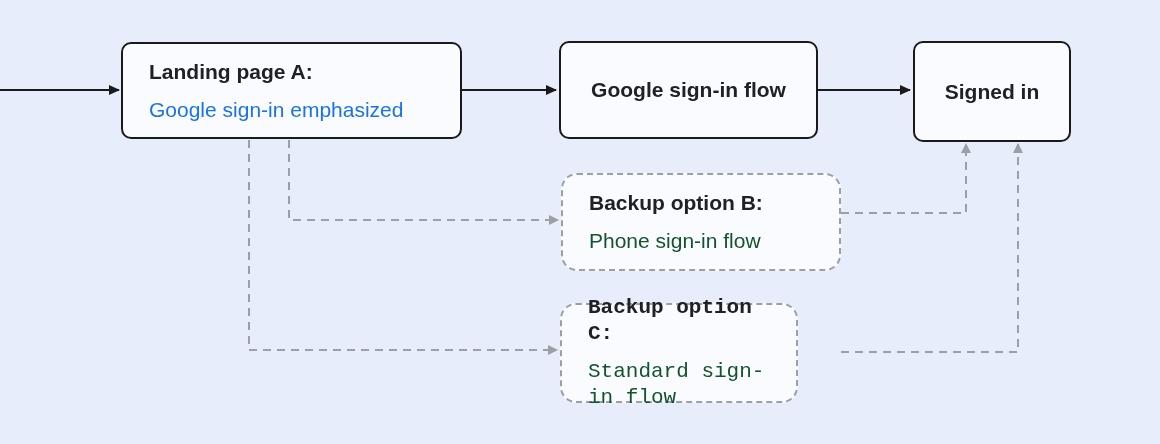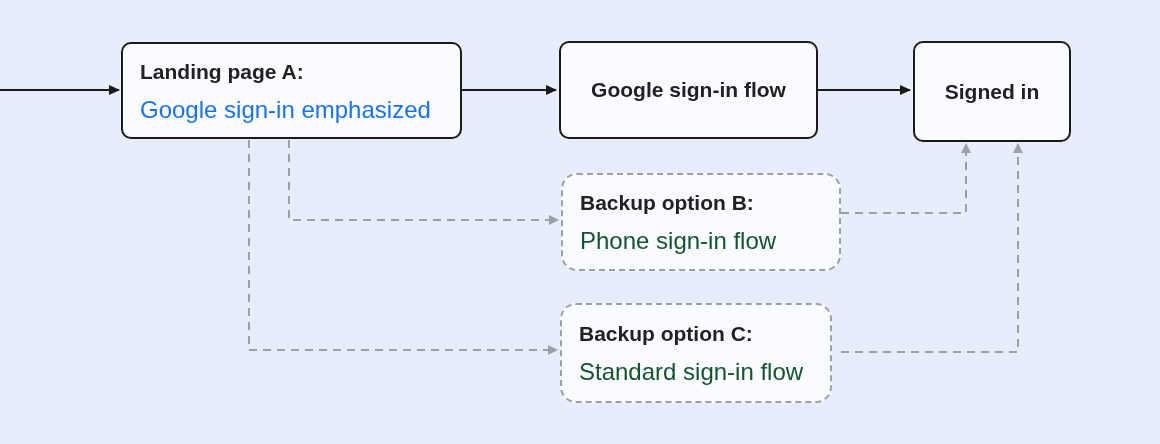--- a/index.html
+++ b/index.html
@@ -25,43 +25,43 @@
     justify-content:center;
   }
   .node.solid{
     border:2px solid #1a1a1a;
     border-radius:10px;
   }
   .node.dashed{
     border:2px dashed #9aa0a6;
     border-radius:16px;
   }
-  .node.left-align{align-items:flex-start;padding-left:17px;padding-right:10px;}
+  .node.left-align{align-items:flex-start;padding-left:26px;padding-right:10px;}
   .node.center-align{align-items:center;text-align:right;}
   .node-title{
     font-size:21px;
     font-weight:700;
     color:#202124;
     line-height:26px;
   }
   .node-sub{
-    font-size:24px;
+    font-size:21px;
     font-weight:400;
     line-height:26px;
     margin-top:12px;
   }
   .sub-blue{color:#1a73e8;}
   .sub-gray{color:#14532d;}
 
   
   #node-a      {left:121px; top:42px;  width:341px; height:97px;}
   #node-google {left:559px; top:41px;  width:259px; height:98px;}
   #node-signed {left:913px; top:41px;  width:158px; height:101px;}
   #node-b      {left:561px; top:173px; width:280px; height:98px;}
-  #node-c      {left:560px; top:303px; width:272px; height:100px;}
+  #node-c      {left:560px; top:303px; width:238px; height:100px;font-family:Liberation Mono, monospace;}
 
   .solid-line{stroke:#1a1a1a;stroke-width:2;fill:none;}
   .dash-line{stroke:#9aa0a6;stroke-width:2;fill:none;stroke-dasharray:8 6;}
 </style>
 </head>
 <body>
 
 <div class="canvas">
 
   <svg class="connectors" viewBox="0 0 1160 444" xmlns="http://www.w3.org/2000/svg">

